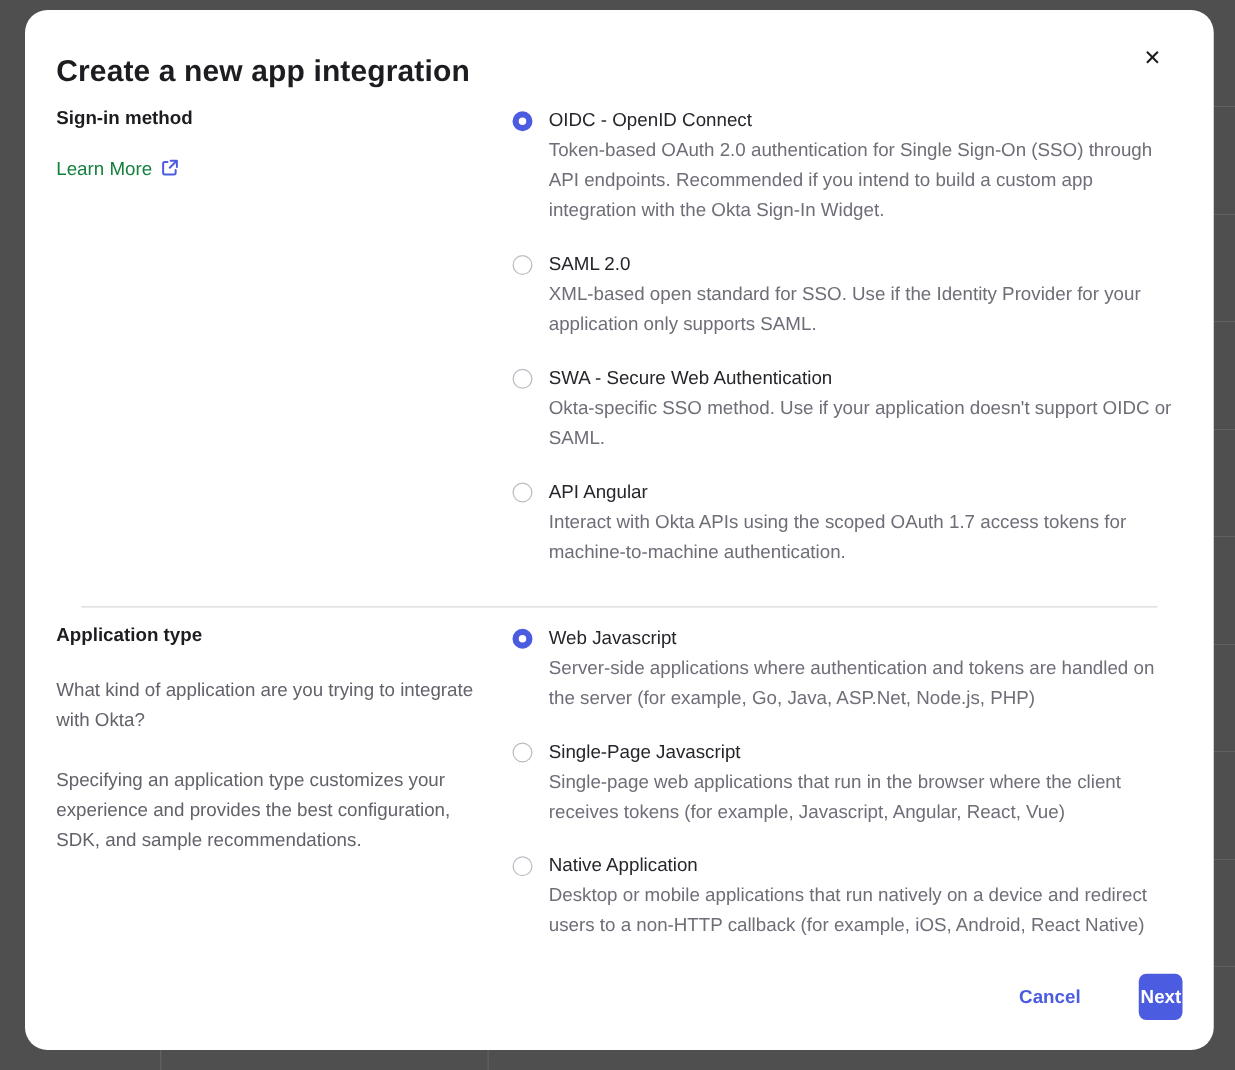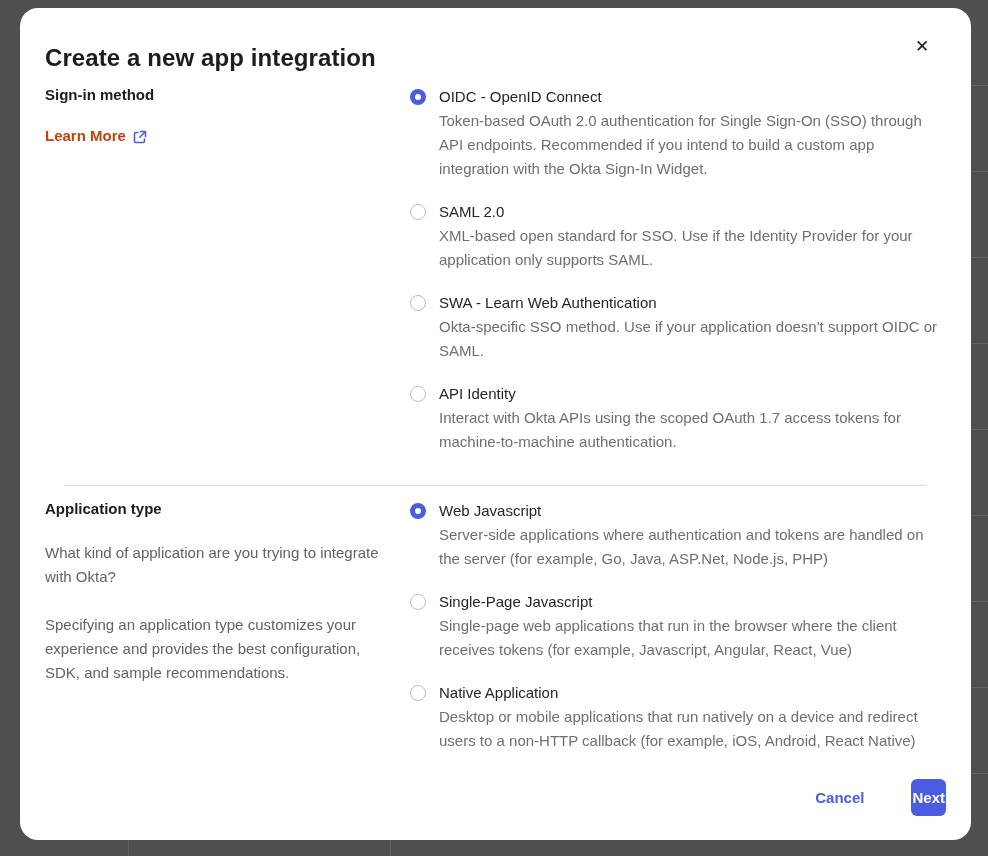--- a/index.html
+++ b/index.html
@@ -52,22 +52,22 @@
   }
   .section-left { width: 365px; flex: 0 0 365px; }
   .section-right { flex: 1; }
   .section-heading {
     font-size: 15px;
     font-weight: 700;
     color: #1d1d21;
     margin-bottom: 24px;
   }
   .learn-more {
-    display: inline-flex; align-items: flex-end; gap: 7px;
-    color: #c2410c; font-size: 15px; font-weight: 700;
+    display: inline-flex; align-items: flex-start; gap: 7px;
+    color: #15803d; font-size: 15px; font-weight: 400;
     text-decoration: none; cursor: pointer;
   }
   .left-para {
     font-size: 15px; line-height: 24px; color: #62626b;
     margin-bottom: 24px; width: 345px;
   }
   .option { display: flex; margin-bottom: 20px; cursor: pointer; }
   .option:last-child { margin-bottom: 0; }
   .radio {
     flex: 0 0 16px;
@@ -152,28 +152,28 @@
       <div class="option">
         <span class="radio"></span>
         <div class="option-text">
           <div class="option-label">SAML 2.0</div>
           <div class="option-desc">XML-based open standard for SSO. Use if the Identity Provider for your application only supports SAML.</div>
         </div>
       </div>
       <div class="option">
         <span class="radio"></span>
         <div class="option-text">
-          <div class="option-label">SWA - Learn Web Authentication</div>
+          <div class="option-label">SWA - Secure Web Authentication</div>
           <div class="option-desc">Okta-specific SSO method. Use if your application doesn't support OIDC or SAML.</div>
         </div>
       </div>
       <div class="option">
         <span class="radio"></span>
         <div class="option-text">
-          <div class="option-label">API Identity</div>
+          <div class="option-label">API Angular</div>
           <div class="option-desc">Interact with Okta APIs using the scoped OAuth 1.7 access tokens for machine-to-machine authentication.</div>
         </div>
       </div>
     </div>
   </div>
 
   <hr class="divider">
 
   <div class="section">
     <div class="section-left">

